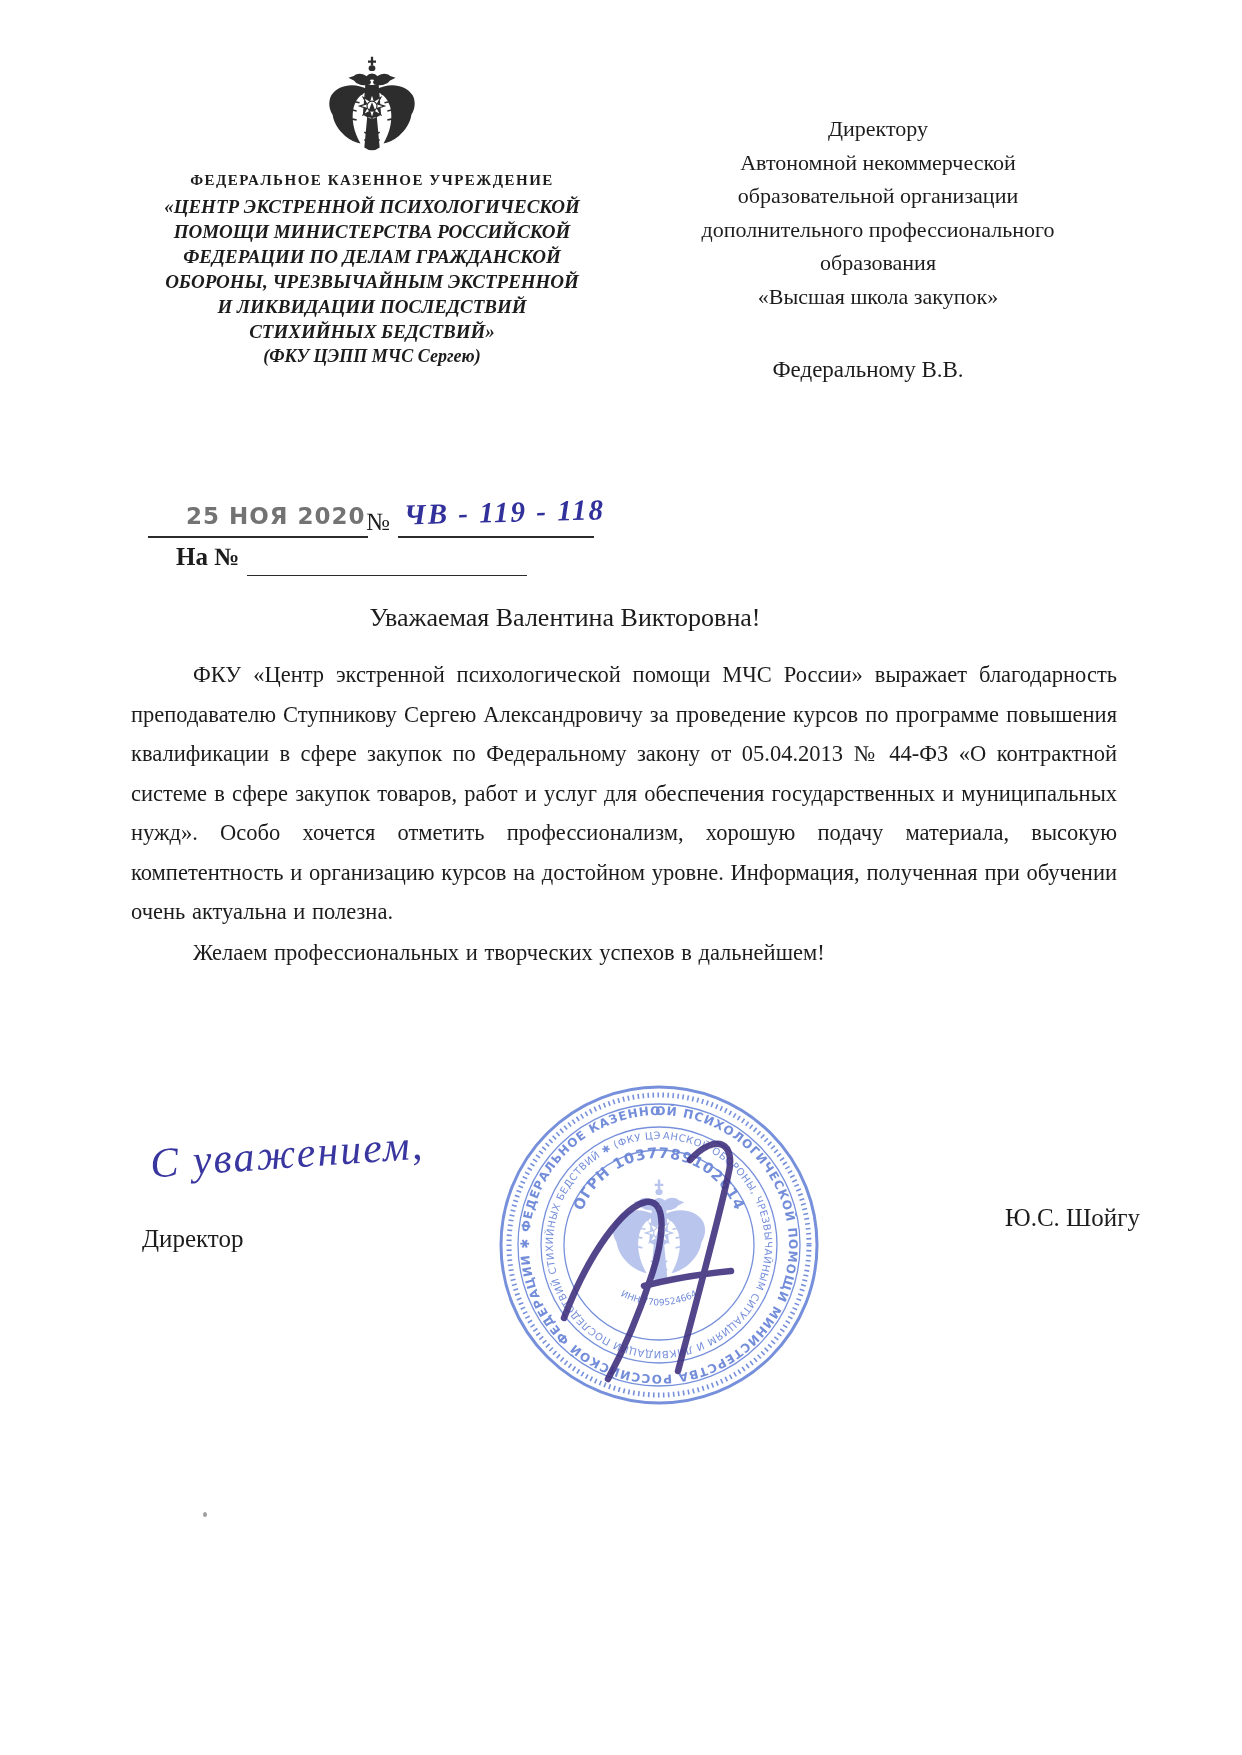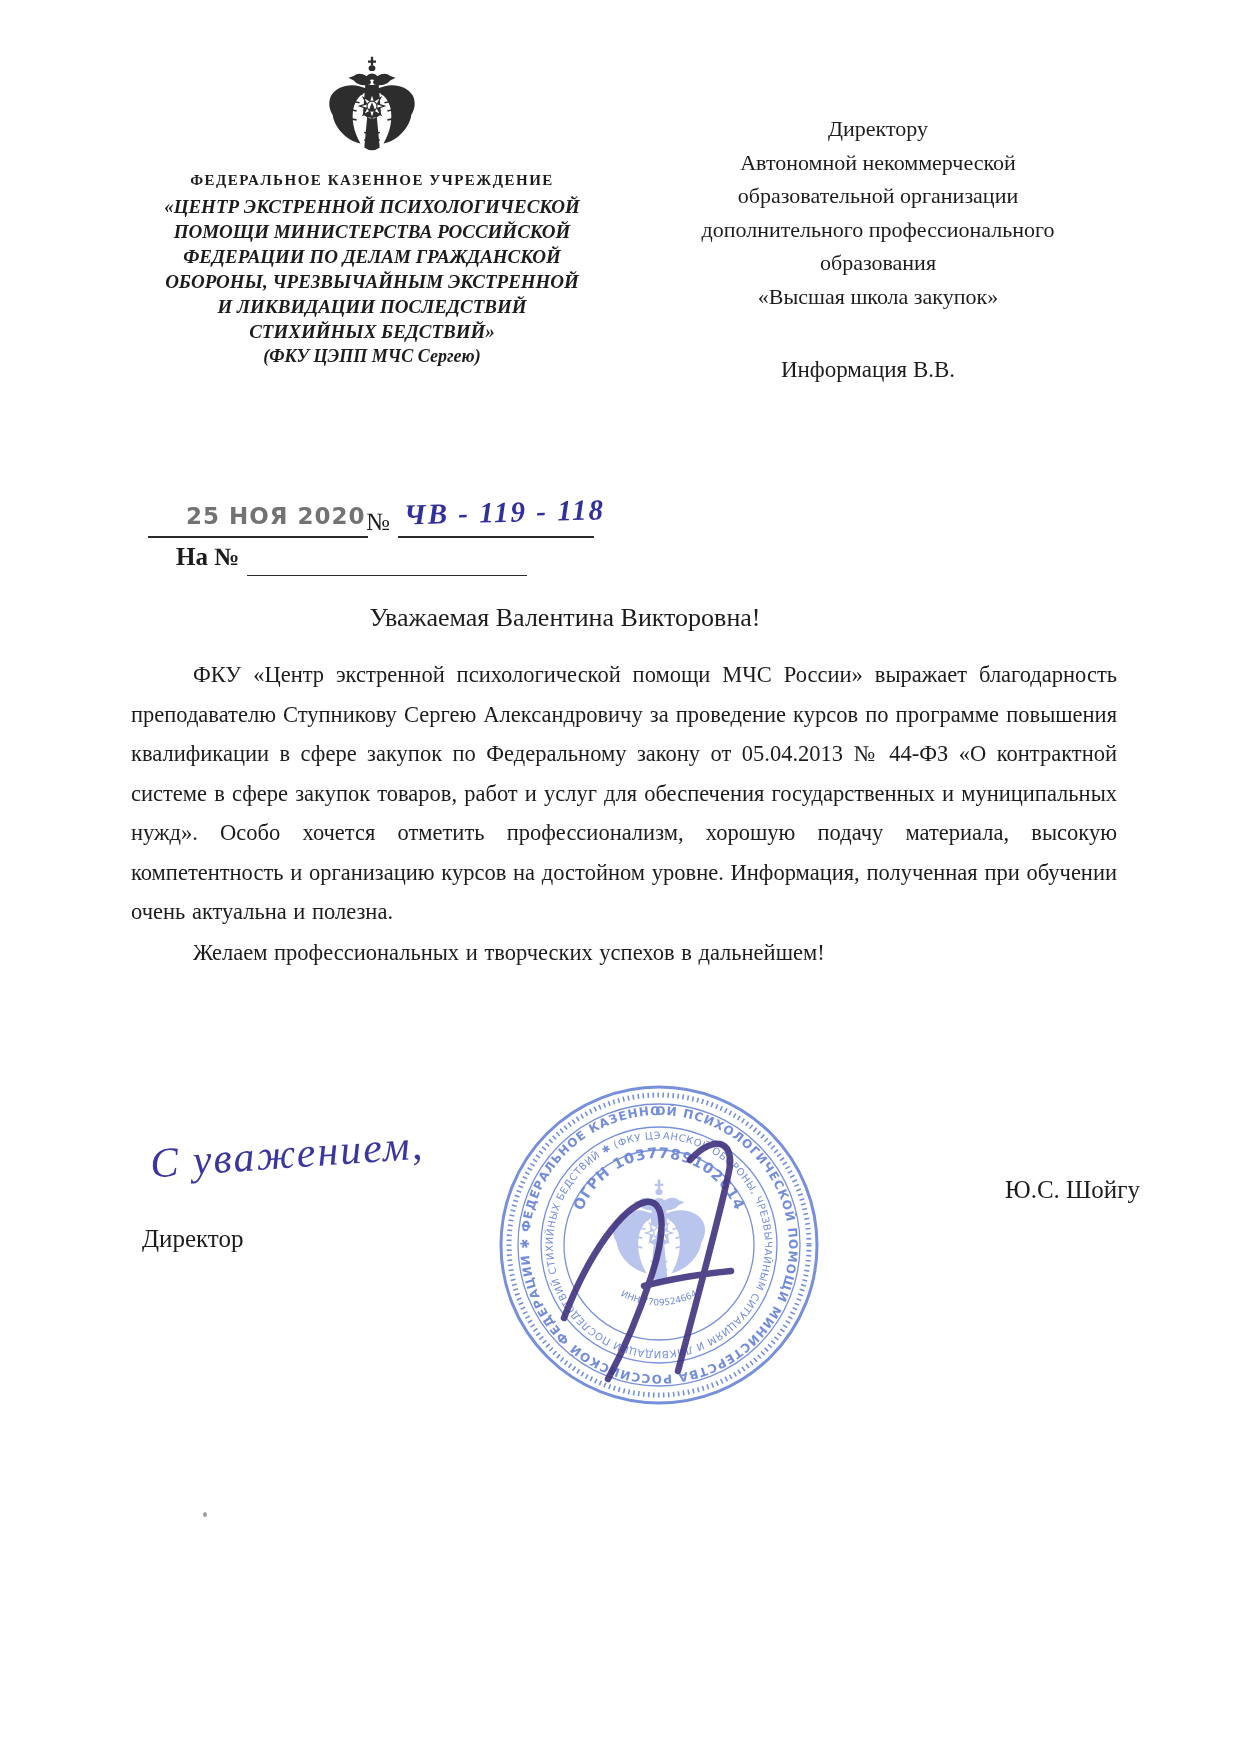--- a/index.html
+++ b/index.html
@@ -59,21 +59,21 @@
     margin:1px; font-size:22.5px; line-height:39.5px;
     text-align:justify; text-indent:62px; word-spacing:1px;
   }
   
   .closing-hw{
     position:absolute; left:150px; top:1130px;
     font-style:italic; font-size:42px; letter-spacing:2px;
     color:#39379f; transform:rotate(-4deg); white-space:nowrap;
   }
   .position-title{ position:absolute; left:142px; top:1225px; font-size:25px;text-align:center; }
-  .signer-name{ position:absolute; left:1005px; top:1176px; font-size:25px; }
+  .signer-name{ position:absolute; left:1005px; top:1204px; font-size:25px; }
   .stamp-wrap{ position:absolute; left:494px; top:1080px; width:330px; height:330px; }
   .stamp-wrap svg{ display:block; }
   .stamp-text{ font-family:"DejaVu Sans", sans-serif; fill:#6c87d8; }
   .artifact-dot{
     position:absolute; left:203px; top:1512px; width:4px; height:5px;
     background:#6a6a6a; border-radius:50%; opacity:.65;
   }
   .defs-hidden{ position:absolute; width:0; height:0; overflow:hidden; }
 </style>
 </head>
@@ -130,21 +130,21 @@
   <div class="ref-rule" style="left:247px; top:575px; width:280px; border-bottom-width:1.5px;"></div>
 
   <div class="recipient">
     <div>Директору</div>
     <div>Автономной некоммерческой</div>
     <div>образовательной организации</div>
     <div>дополнительного профессионального</div>
     <div>образования</div>
     <div>«Высшая школа закупок»</div>
   </div>
-  <div class="addressee">Информация В.В.</div>
+  <div class="addressee">Федеральному В.В.</div>
 
   <div class="salutation">Уважаемая Валентина Викторовна!</div>
   <div class="body-text">
     <p>ФКУ «Центр экстренной психологической помощи МЧС России» выражает благодарность преподавателю Ступникову Сергею Александровичу за проведение курсов по программе повышения квалификации  в сфере закупок по Федеральному закону от 05.04.2013 № 44-ФЗ «О контрактной системе в сфере закупок товаров, работ и услуг для обеспечения государственных и муниципальных нужд». Особо хочется отметить профессионализм, хорошую подачу материала, высокую компетентность и организацию курсов на достойном уровне. Информация, полученная при обучении очень актуальна и полезна.</p>
     <p>Желаем профессиональных и творческих успехов в дальнейшем!</p>
   </div>
 
   <div class="closing-hw">С уважением,</div>
   <div class="position-title">Директор</div>
   <div class="signer-name">Ю.С. Шойгу</div>

